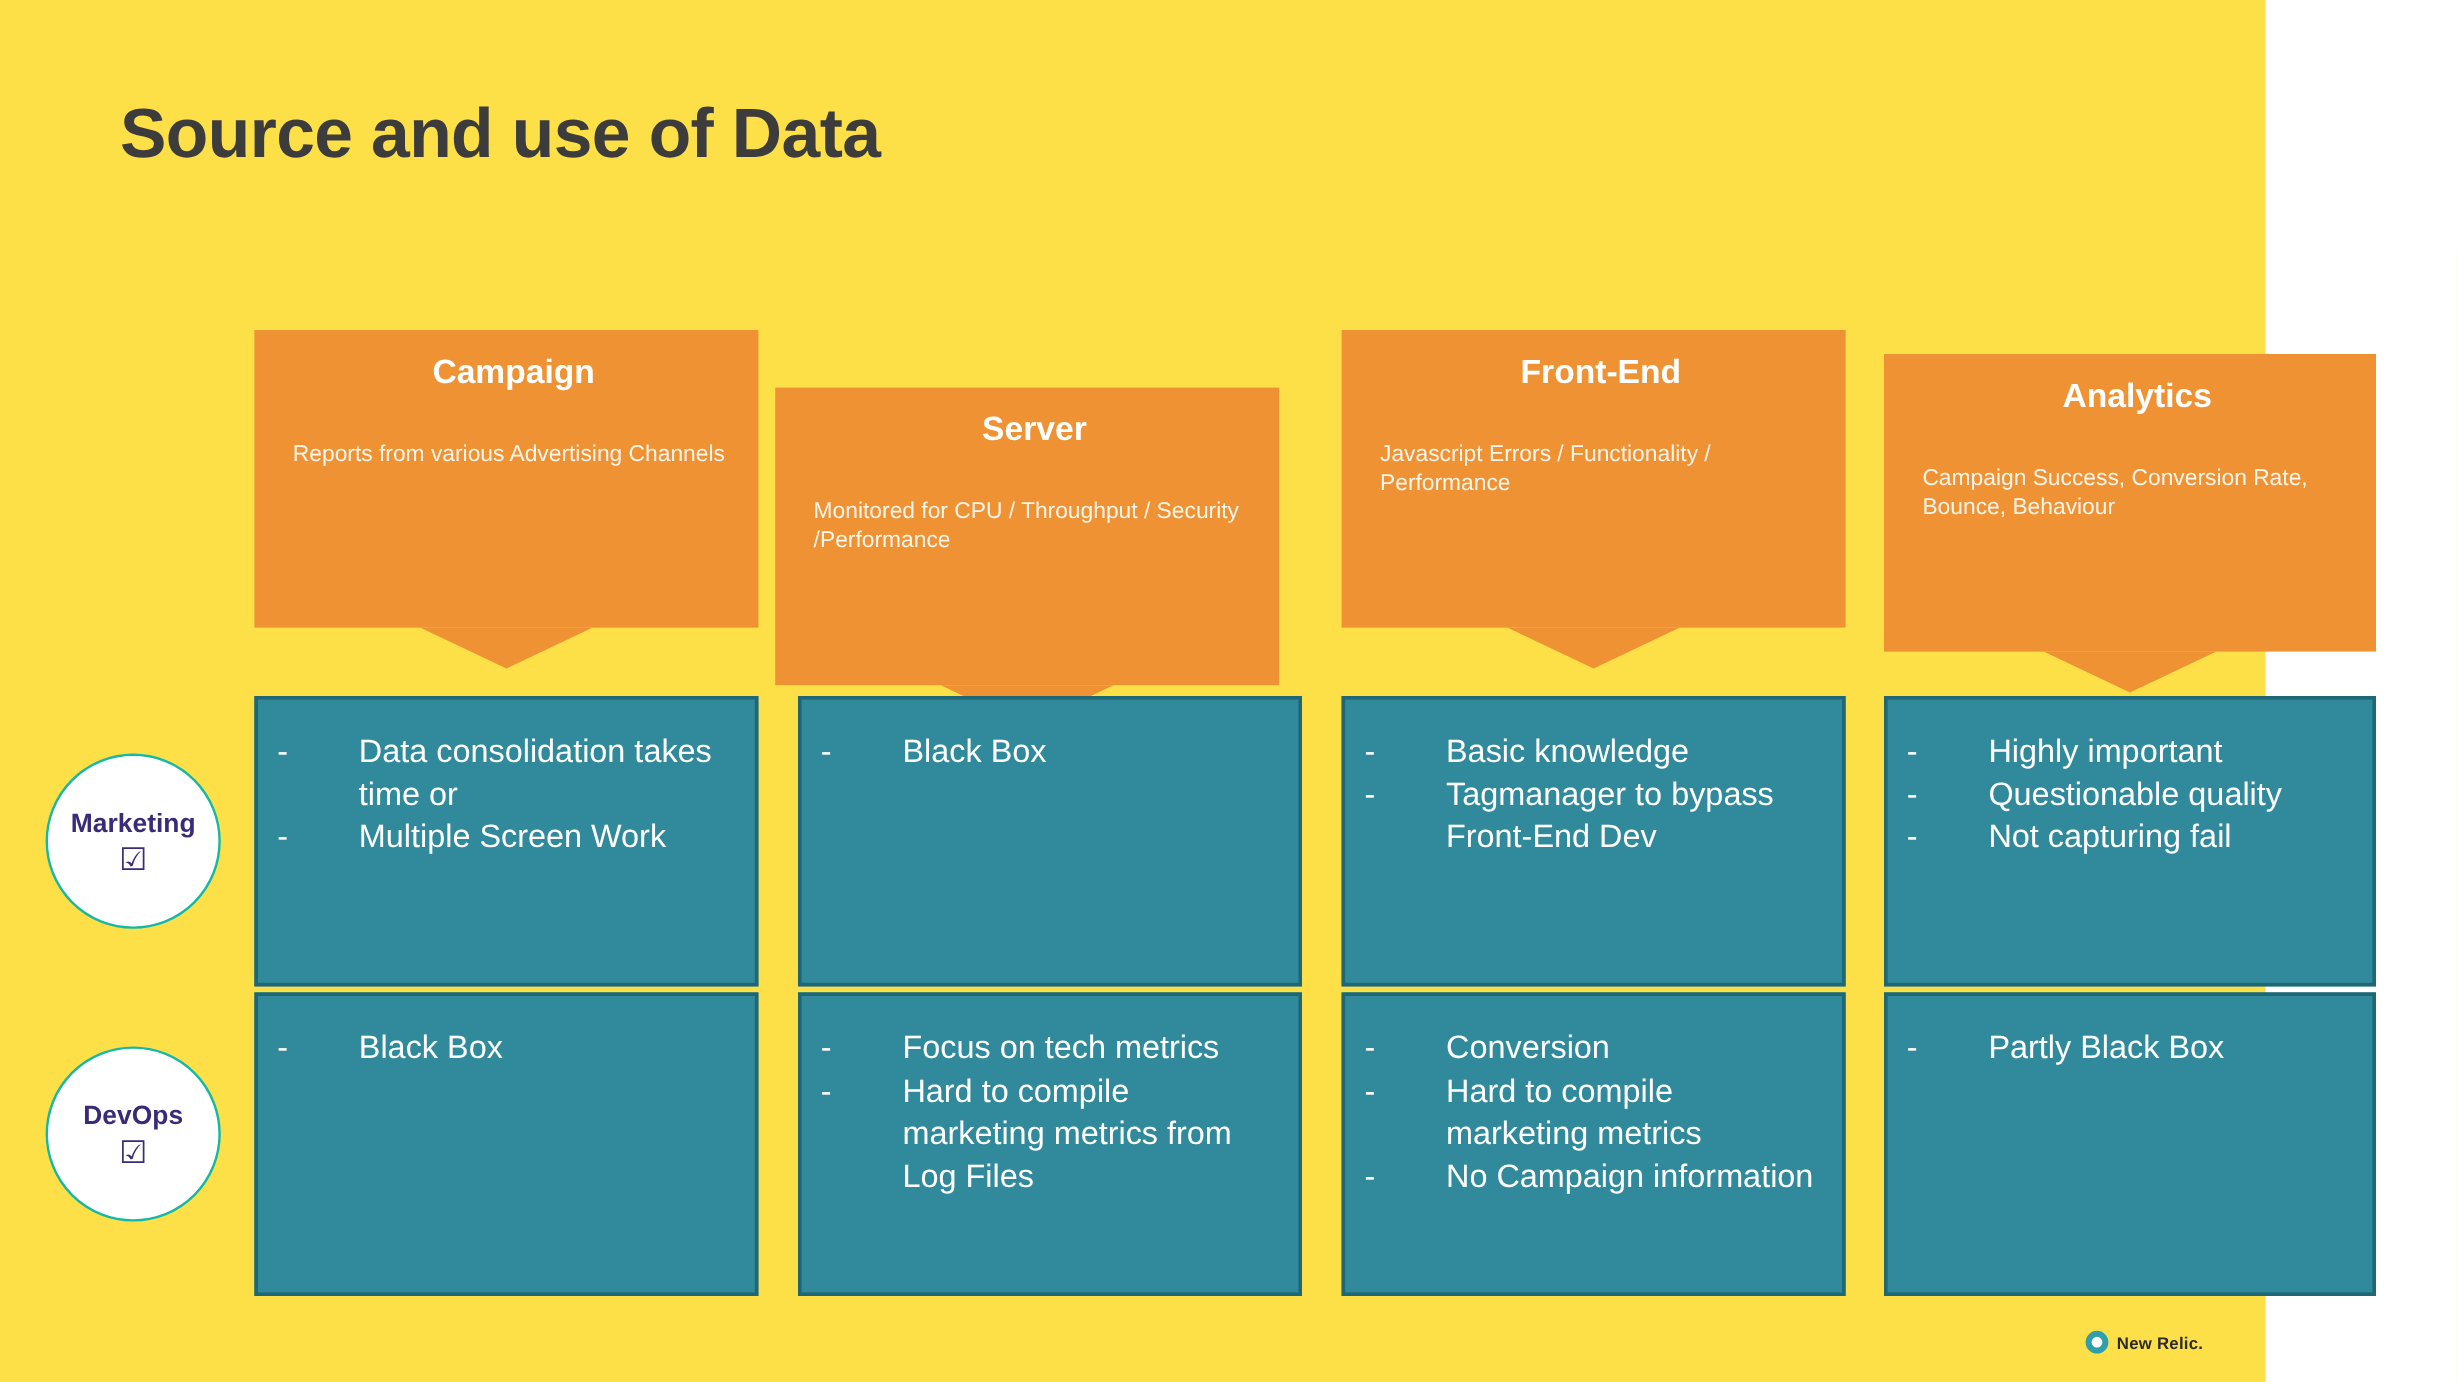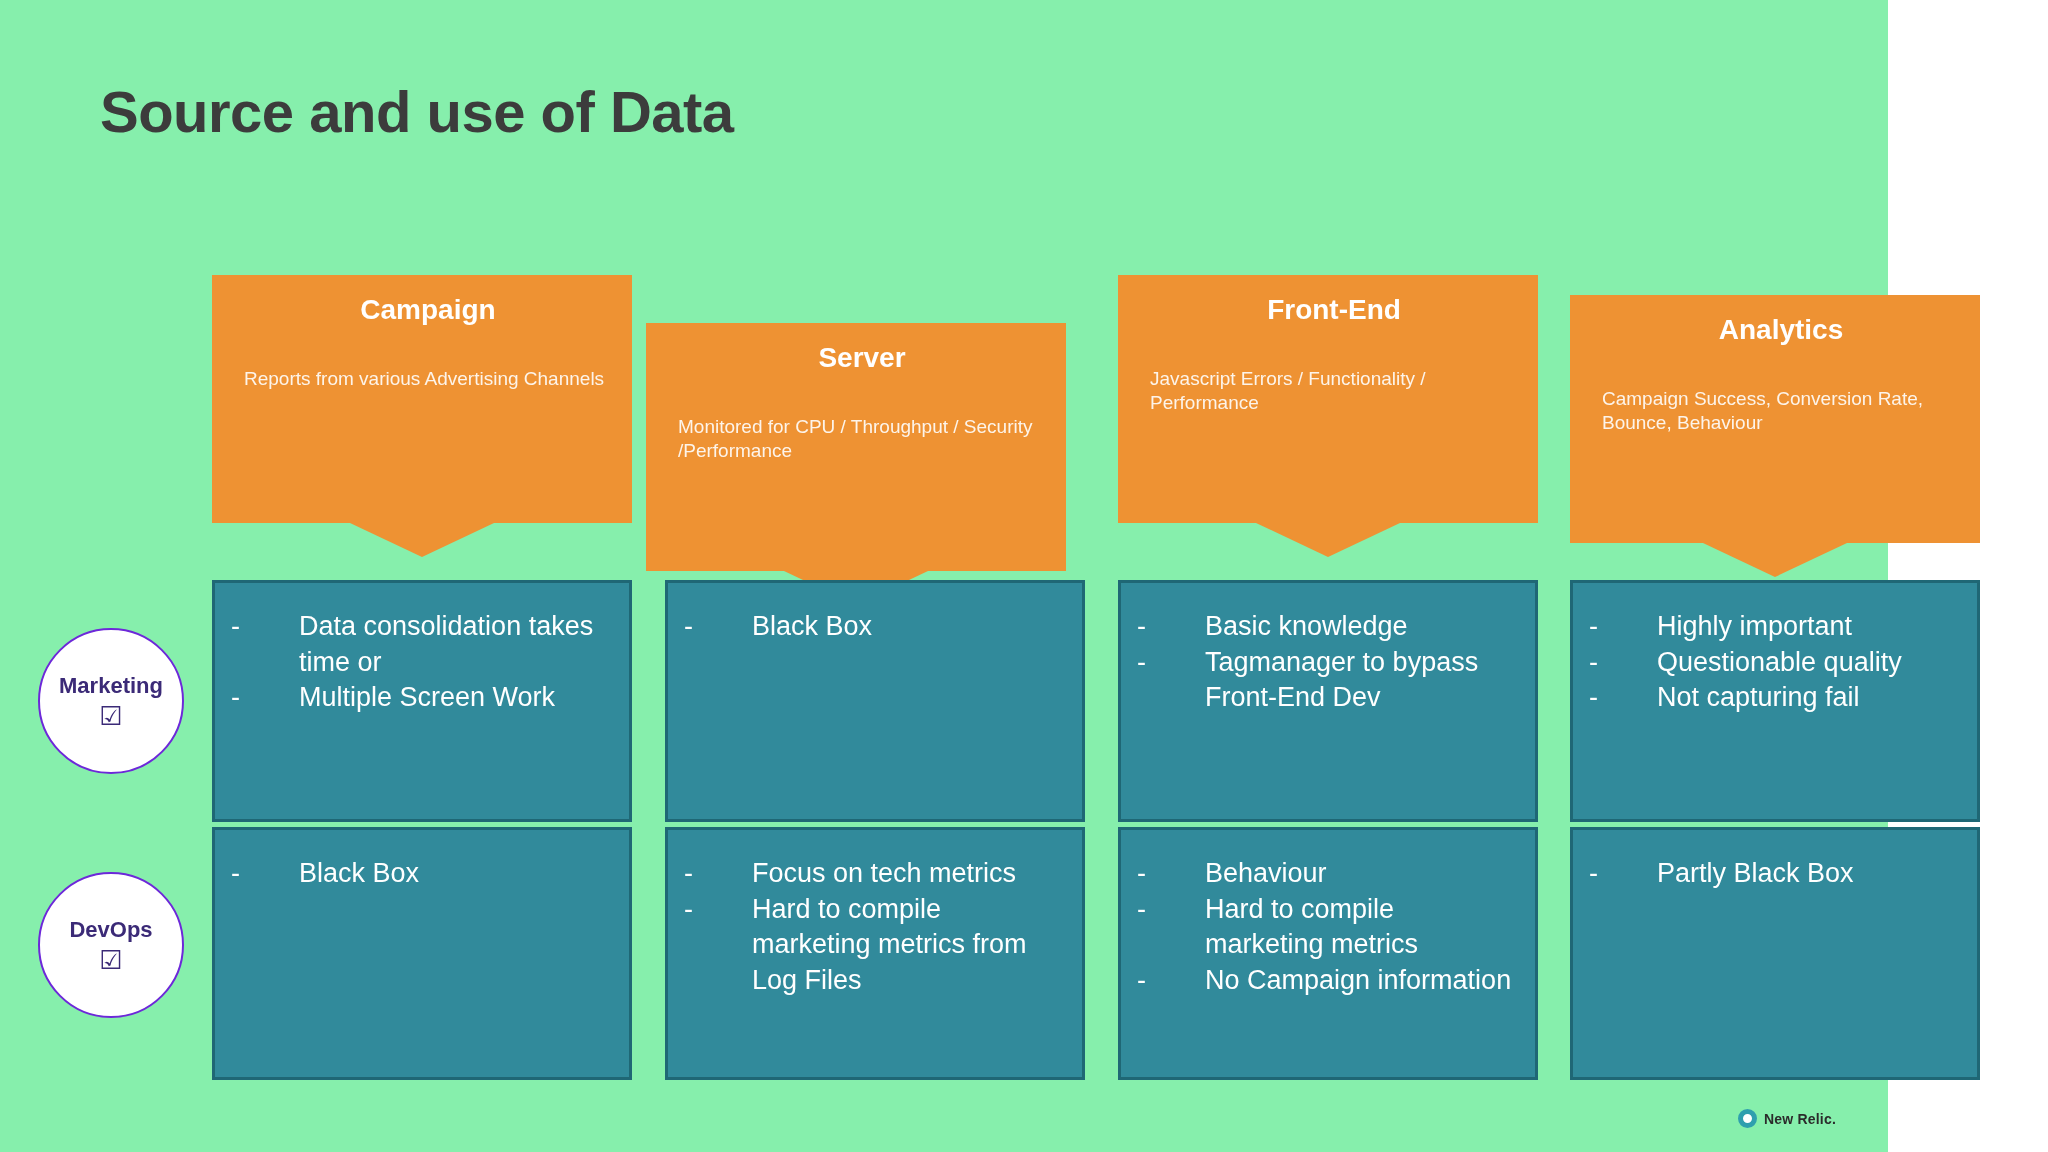--- a/index.html
+++ b/index.html
@@ -9,21 +9,21 @@
     height: 1152px;
     background: #ffffff;
     font-family: "Liberation Sans", sans-serif;
     overflow: hidden;
   }
 
   #slide {
     position: relative;
     width: 1888px;
     height: 1152px;
-    background: #86efac;
+    background: #fde047;
   }
 
   
   #slide-title {
     position: absolute;
     left: 100px;
     top: 78px;
     font-size: 58px;
     font-weight: bold;
     color: #3c3c3c;
@@ -105,21 +105,21 @@
     font-size: 27px;
   }
   .bullet-text { flex: 1 1 auto; }
 
   
   .role-circle {
     position: absolute;
     left: 38px;
     width: 146px;
     height: 146px;
-    border: 2px solid #6d28d9;
+    border: 2px solid #14b8a6;
     border-radius: 50%;
     background: #ffffff;
     display: flex;
     flex-direction: column;
     align-items: center;
     justify-content: center;
     gap: 4px;
   }
   .role-circle.marketing { top: 628px; }
   .role-circle.devops    { top: 872px; }
@@ -273,21 +273,21 @@
         <li class="bullet-row">
           <span class="bullet-dash">-</span>
           <span class="bullet-text">Hard to compile marketing metrics from Log Files</span>
         </li>
       </ul>
   </div>
   <div class="cell c2 row-devops">
     <ul class="bullet-list">
         <li class="bullet-row">
           <span class="bullet-dash">-</span>
-          <span class="bullet-text">Behaviour</span>
+          <span class="bullet-text">Conversion</span>
         </li>
         <li class="bullet-row">
           <span class="bullet-dash">-</span>
           <span class="bullet-text">Hard to compile marketing metrics</span>
         </li>
         <li class="bullet-row">
           <span class="bullet-dash">-</span>
           <span class="bullet-text">No Campaign information</span>
         </li>
       </ul>

